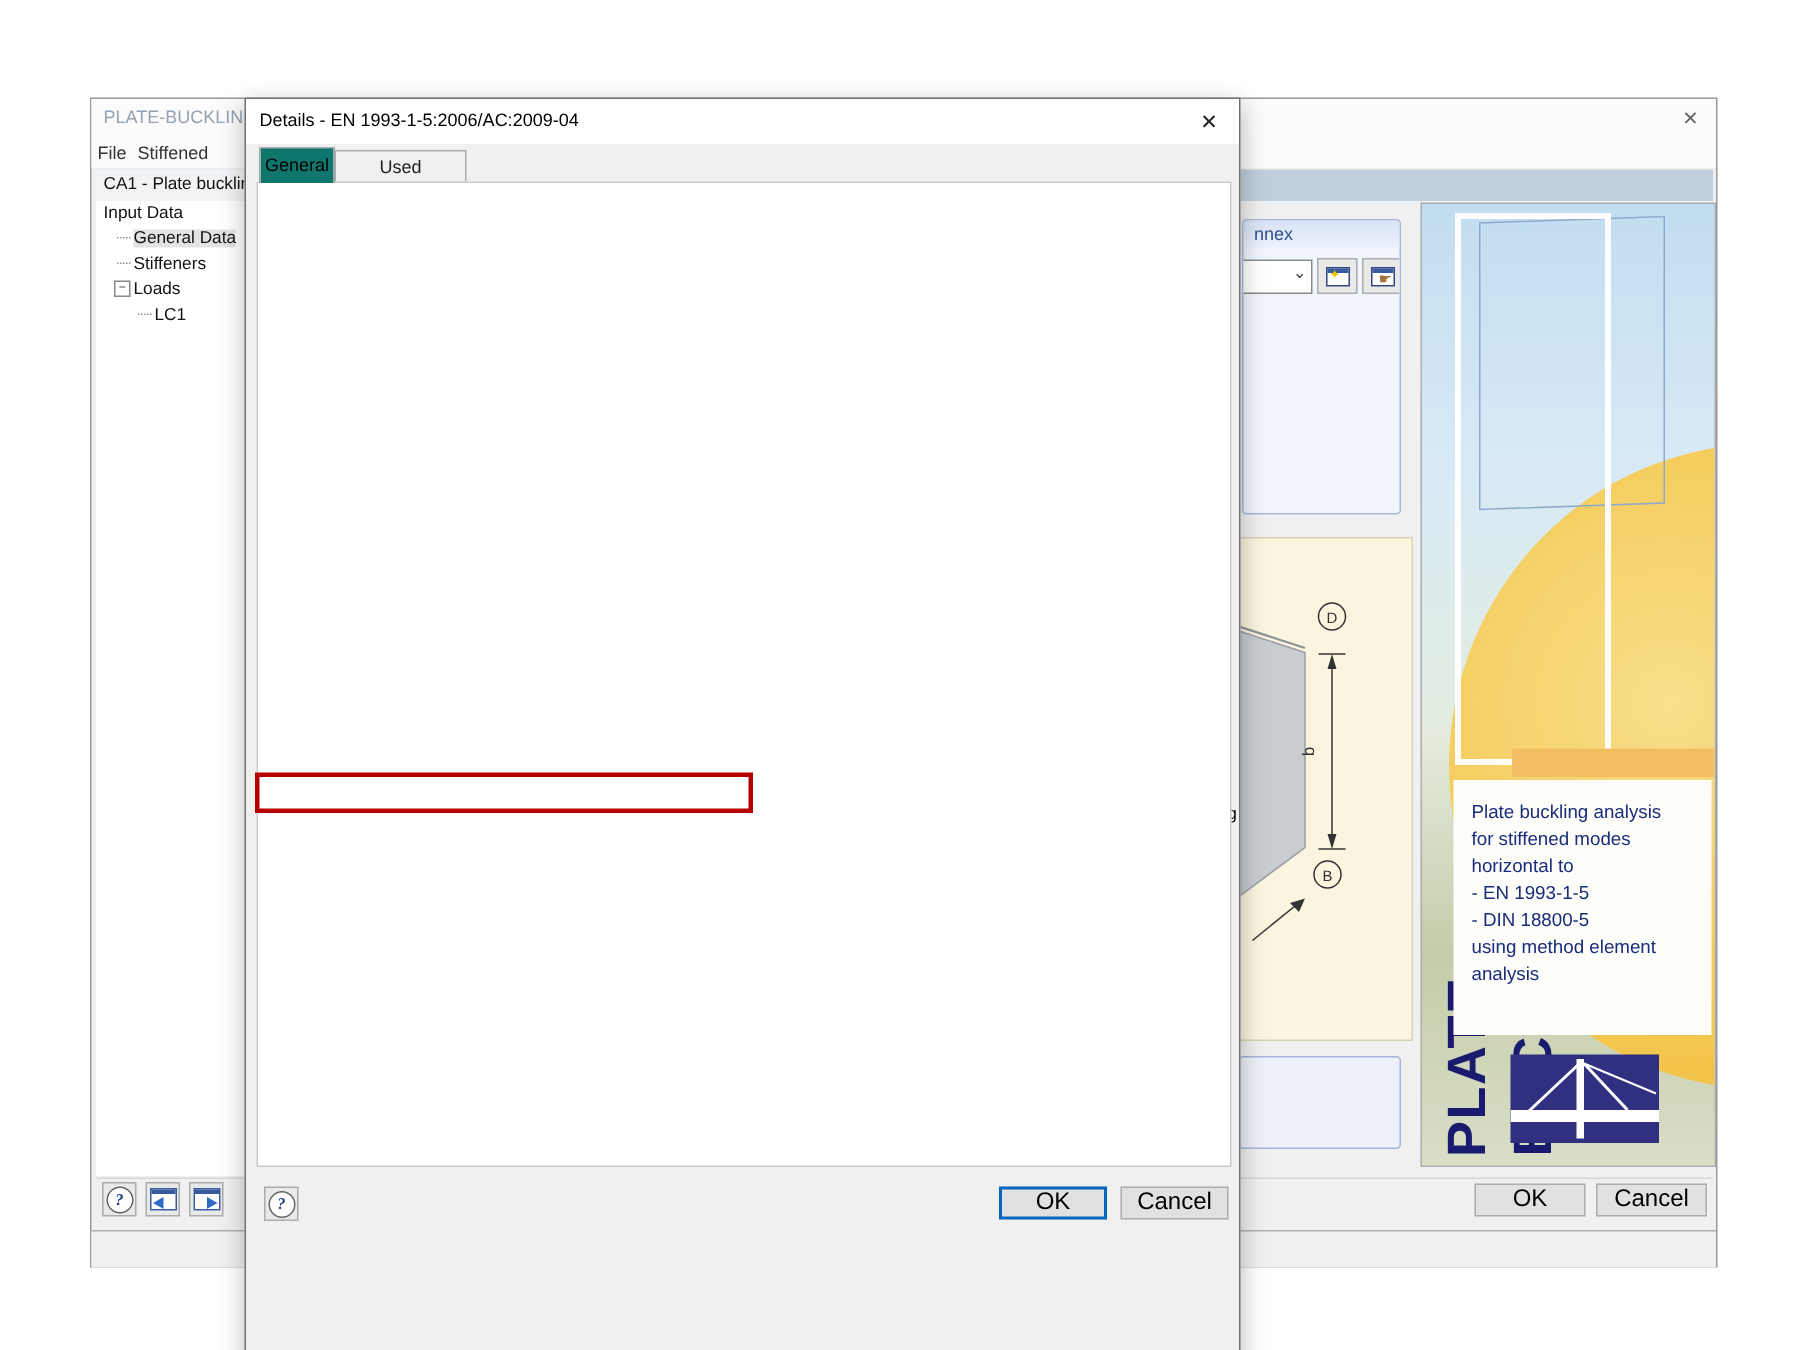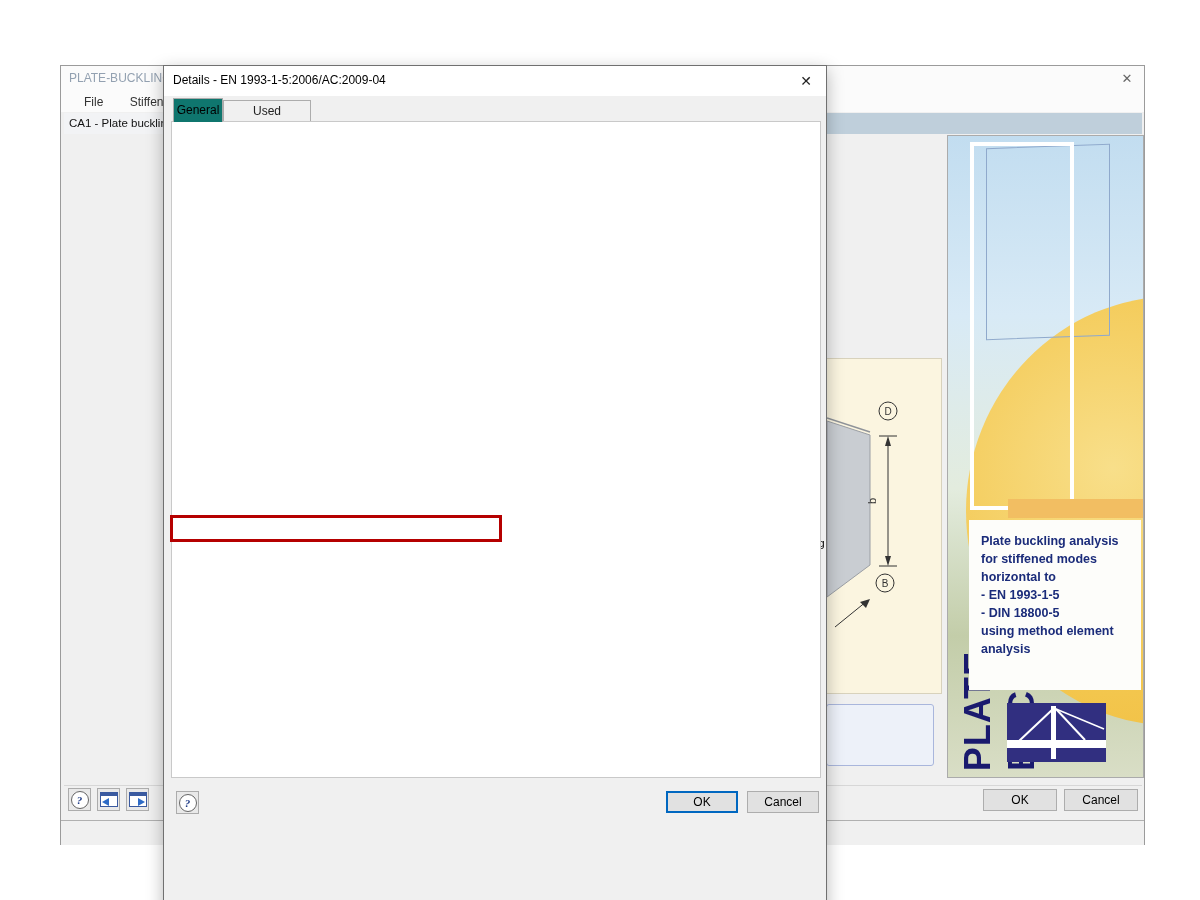--- a/index.html
+++ b/index.html
@@ -5,21 +5,21 @@
   html,body{margin:0;padding:0;}
   body{width:1200px;height:900px;background:#FFFFFF;font-family:"Liberation Sans","DejaVu Sans",sans-serif;-webkit-font-smoothing:antialiased;}
   #stage{position:relative;width:1200px;height:900px;overflow:hidden;}
 
   
   .appwin{position:absolute;left:60px;top:65px;width:1085px;height:780px;background:#F0F0F0;border:1px solid #9B9B9B;box-sizing:border-box;}
   .awtitle{position:absolute;left:0;top:0;width:100%;height:26px;background:#FBFBFB;}
   .awtitle .t{position:absolute;left:8px;top:5px;font-size:12px;color:#93A1B1;}
   .awclose{position:absolute;right:8px;top:4px;width:18px;height:18px;text-align:center;line-height:18px;font-size:13px;color:#666;cursor:pointer;}
   .awmenu{position:absolute;left:0;top:26px;width:100%;height:20px;background:#FBFBFB;font-size:12px;color:#333;}
-  .awmenu span{display:inline-block;margin-left:23px;line-height:20px;}
+  .awmenu span{display:inline-block;margin-left:4px;line-height:20px;}
   .captionbar{position:absolute;left:3px;top:47px;width:1078px;height:21px;background:#BFCFDB;}
   .captionleft{position:absolute;left:3px;top:47px;width:100px;height:21px;background:#F2F3F5;border-right:1px solid #D0D0D0;font-size:11.5px;line-height:21px;padding-left:5px;box-sizing:border-box;white-space:nowrap;overflow:hidden;color:#111;}
 
   
   .treepanel{position:absolute;left:3px;top:68px;width:100px;height:650px;background:#FFFFFF;border-right:1px solid #C8C8C8;font-size:11.5px;color:#111;}
   .trow{position:relative;height:17px;line-height:17px;white-space:nowrap;}
   .dots{display:inline-block;width:9px;border-top:1px dotted #909090;vertical-align:middle;margin-right:2px;}
   .expander{display:inline-block;width:9px;height:9px;border:1px solid #888;background:#fff;font-size:8px;line-height:8px;text-align:center;vertical-align:middle;margin-right:2px;color:#333;}
   .tsel{background:#E3E3E3;}
 
@@ -48,35 +48,35 @@
     background:
       linear-gradient(90deg,rgba(0,0,0,0) 0 56px,#C3AEE０ 0,rgba(201,184,232,.9) 56px 62px,rgba(0,0,0,0) 62px 108px,rgba(201,184,232,.9) 108px 114px,rgba(0,0,0,0) 114px),
       repeating-linear-gradient(0deg,rgba(255,255,255,.5) 0 1px,rgba(0,0,0,0) 1px 9px),
       repeating-linear-gradient(90deg,rgba(255,255,255,.5) 0 1px,rgba(0,0,0,0) 1px 9px),
       linear-gradient(100deg,#3F77BC,#5E94CF 55%,#4A83C4);}
   .titleframe{position:absolute;left:22px;top:6px;width:104px;height:368px;border:4px solid #FFFFFF;box-sizing:border-box;}
   .vtitle{position:absolute;left:8px;bottom:6px;display:flex;gap:0px;align-items:flex-end;}
   .vtitle span{writing-mode:vertical-rl;transform:rotate(180deg);font-weight:bold;font-size:36px;letter-spacing:1px;color:#1A1A6E;line-height:44px;}
   .orangestrip{position:absolute;left:60px;top:363px;width:137px;height:19px;background:#F2BE62;}
   .btextpanel{position:absolute;left:21px;top:384px;width:172px;height:170px;background:#FDFDFA;box-sizing:border-box;padding:12px 0 0 12px;}
-  .btextpanel div{font-size:12.5px;font-weight:bold;color:#1B2C7A;line-height:18px;}
+  .btextpanel div{font-size:12.5px;font-weight:normal;color:#1B2C7A;line-height:18px;}
   .blogo{position:absolute;left:59px;top:567px;width:99px;height:59px;background:#312F80;}
 
   
   .btnrow-sep{position:absolute;left:3px;top:719px;width:1078px;height:1px;background:#D7D7D7;}
   .sqbtn{position:absolute;width:23px;height:23px;background:#E9E9E9;border:1px solid #ACACAC;display:grid;place-items:center;box-sizing:border-box;}
   .helpg{width:16px;height:16px;border-radius:50%;border:1.5px solid #666;display:grid;place-items:center;font:italic bold 11px "Liberation Serif",serif;color:#1F3C88;background:#fff;}
   .panelicon{position:relative;width:16px;height:13px;border:1px solid #3A5AA0;background:#fff;}
   .panelicon::before{content:"";position:absolute;left:0;top:0;width:100%;height:3px;background:#3A5AA0;}
   .ptri{position:absolute;top:5px;width:0;height:0;border-top:4px solid transparent;border-bottom:4px solid transparent;}
   .ptri.l{left:1px;border-right:7px solid #2E6BC6;}
   .ptri.r{right:1px;border-left:7px solid #2E6BC6;}
   .statusbar{position:absolute;left:0px;top:754px;width:1083px;height:24px;background:#F0F0F0;border-top:1px solid #B0B0B0;}
 
-  .btn{position:absolute;height:22px;background:#E1E1E1;border:1px solid #ADADAD;font-size:12px;display:grid;place-items:center;box-sizing:border-box;color:#000;}
+  .btn{position:absolute;height:22px;background:#E1E1E1;border:1px solid #ADADAD;font-size:16px;display:grid;place-items:center;box-sizing:border-box;color:#000;}
   .btn.def{border:2px solid #0067C0;}
 
   
   .dialog{position:absolute;left:163px;top:65px;width:664px;height:895px;background:#F0F0F0;border:1px solid #707070;box-sizing:border-box;box-shadow:0 5px 16px rgba(0,0,0,.28);}
   .dtitle{position:absolute;left:0;top:0;width:100%;height:30px;background:#FFFFFF;}
   .dtitle .t{position:absolute;left:9px;top:7px;font-size:12px;color:#000;}
   .dclose{position:absolute;right:10px;top:6px;width:20px;height:18px;text-align:center;line-height:18px;font-size:14px;color:#222;cursor:pointer;}
   .tab{position:absolute;font-size:12px;text-align:center;box-sizing:border-box;}
   .tab.active{left:9px;top:32px;width:50px;height:24px;background:#0f766e;border:1px solid #ACACAC;border-bottom:none;line-height:22px;z-index:3;}
   .tab.inactive{left:59px;top:34px;width:88px;height:22px;background:#F0F0F0;border:1px solid #ACACAC;line-height:20px;color:#222;}
@@ -117,21 +117,54 @@
     </div>
 
     <div class="awmenu">
       <span>File</span>
       <span>Stiffened</span>
     </div>
 
     <div class="captionbar"></div>
     <div class="captionleft">CA1 - Plate buckling</div>
 
-
+    <div class="treepanel">
+      <div class="trow" style="padding-left:5px;">
+        <span>Input Data</span>
+      </div>
+      <div class="trow" style="padding-left:14px;">
+        <span class="dots"></span><span class="tsel">General Data</span>
+      </div>
+      <div class="trow" style="padding-left:14px;">
+        <span class="dots"></span><span>Stiffeners</span>
+      </div>
+      <div class="trow" style="padding-left:12px;">
+        <span class="expander">−</span><span>Loads</span>
+      </div>
+      <div class="trow" style="padding-left:28px;">
+        <span class="dots"></span><span>LC1</span>
+      </div>
+    </div>
+
+    <div class="annexbox">
+      <div class="gb-h">nnex</div>
+      <div class="annexdd">
+        <span class="chev">⌄</span>
+      </div>
+      <div class="iconbtn" style="left:49px;">
+        <span class="miniwin">
+            <span class="star">✦</span>
+          </span>
+      </div>
+      <div class="iconbtn" style="left:79px;">
+        <span class="miniwin">
+            <span class="hand">☛</span>
+          </span>
+      </div>
+    </div>
 
     <div class="creampanel">
       <svg width="114" height="334" viewBox="0 0 114 334">
         <polygon points="0,62 43,76 43,206 0,238" fill="#C9CDD2" stroke="#9A9EA4" stroke-width="1"></polygon>
         <line x1="0" y1="59" x2="43" y2="73" stroke="#8F9399" stroke-width="1.5"></line>
         <line x1="52" y1="77" x2="70" y2="77" stroke="#333" stroke-width="1"></line>
         <line x1="52" y1="207" x2="70" y2="207" stroke="#333" stroke-width="1"></line>
         <line x1="61" y1="80" x2="61" y2="204" stroke="#333" stroke-width="1"></line>
         <polygon points="61,77 58,87 64,87" fill="#333"></polygon>
         <polygon points="61,207 58,197 64,197" fill="#333"></polygon>

